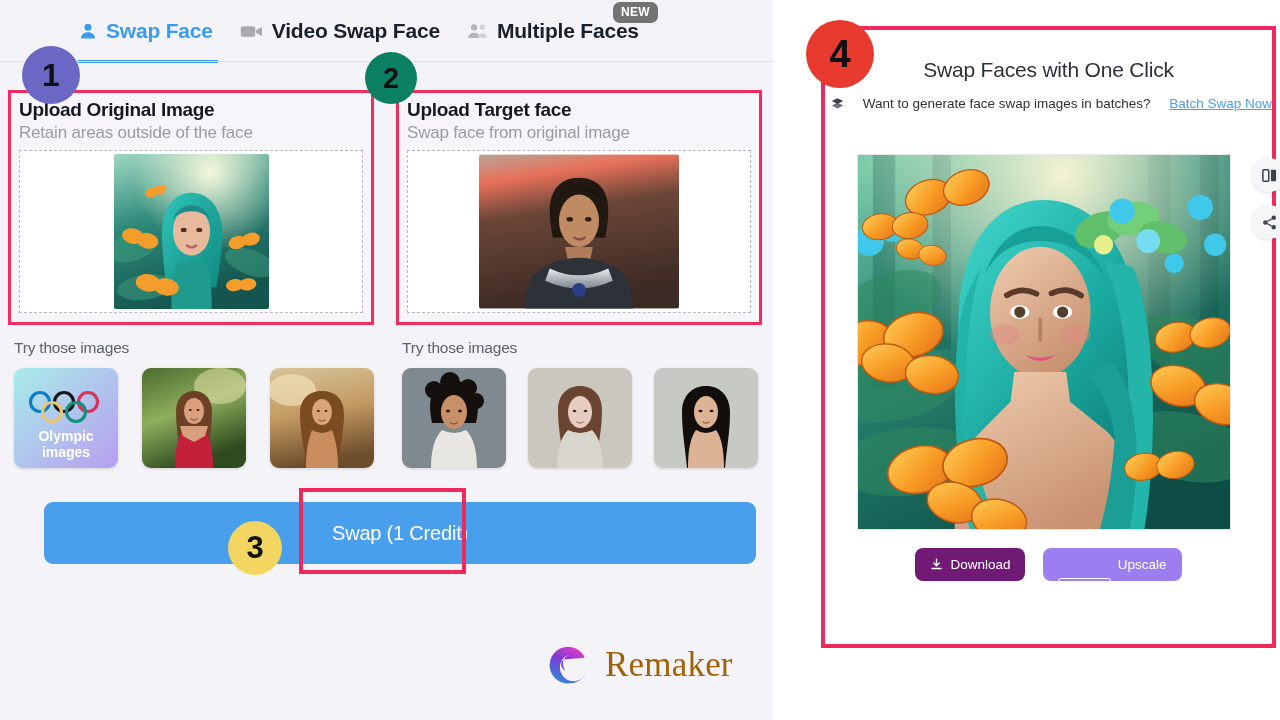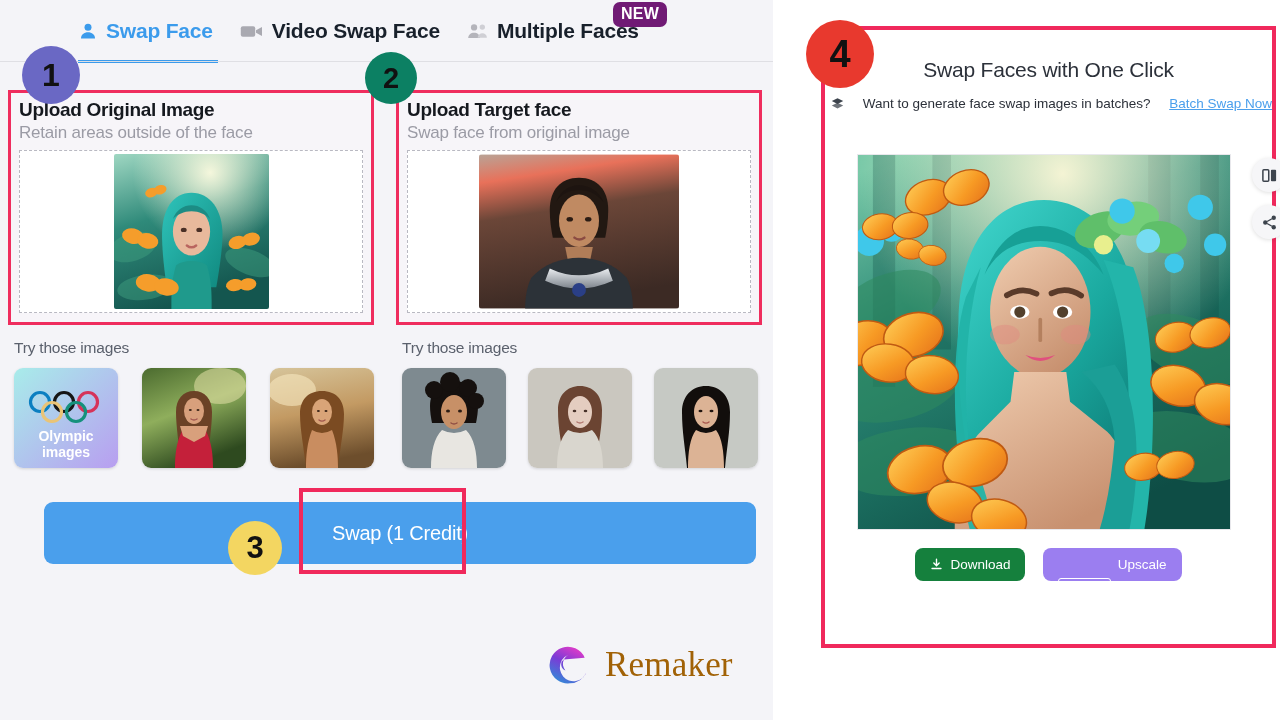--- a/index.html
+++ b/index.html
@@ -21,21 +21,21 @@
   }
   .tab { display:flex; align-items:center; gap:8px; cursor:pointer; position:relative; }
   .tab-label { font-size: 21px; font-weight: bold; color:#18202b; white-space:nowrap; letter-spacing:-0.2px;}
   .tab.active .tab-label { color:#3b9bec; }
   .tab-underline {
     position:absolute; left:78px; top:60px; width:140px; height:3px; background:#3b9bec;
   }
   #tab-divider { position:absolute; left:0; top:61px; width:773px; height:1px; background:#dfdfe4; }
   .new-badge {
     position:absolute; left:613px; top:2px;
-    background:#701a75; color:#fff; font-size:16px; font-weight:bold;
+    background:#737373; color:#fff; font-size:12px; font-weight:bold;
     padding:3px 8px 4px; border-radius:7px; letter-spacing:0.3px;
   }
 
   
   #upload-row { display:flex; gap:22px; padding: 28px 8px 0 8px; }
   .upload-col { position:relative; width:366px; }
   .upload-frame {
     border:3px solid #ef2d5e; background:#f7f5f9; padding: 6px 8px 9px;
   }
   .upload-title { font-size:19px; font-weight:bold; color:#15181e; letter-spacing:-0.3px;}
@@ -97,21 +97,21 @@
     border:1px solid #e8e8ec; overflow:hidden;
   }
   #result-actions {
     position:absolute; left:0; top:518px; width:100%;
     display:flex; justify-content:center; gap:18px;
   }
   .act-btn {
     display:flex; align-items:center; gap:7px; height:33px; padding:0 15px;
     border-radius:8px; color:#fff; font-size:13.5px; cursor:pointer;
   }
-  #download-btn { background:#15803d; }
+  #download-btn { background:#701a75; }
   #upscale-btn { background:#9b7ef0; }
   .hd-badge {
     border:1.6px solid #fff; border-radius:3px; font-size:8.5px; font-weight:bold;
     padding:1px 19px; line-height:1;margin-top:40px;
   }
   .side-icon {
     position:absolute; right:-10px; width:34px; height:34px; border-radius:50%;
     background:#f6f6f8; box-shadow:0 1px 4px rgba(0,0,0,0.13);
     display:flex; align-items:center; justify-content:center;
   }

